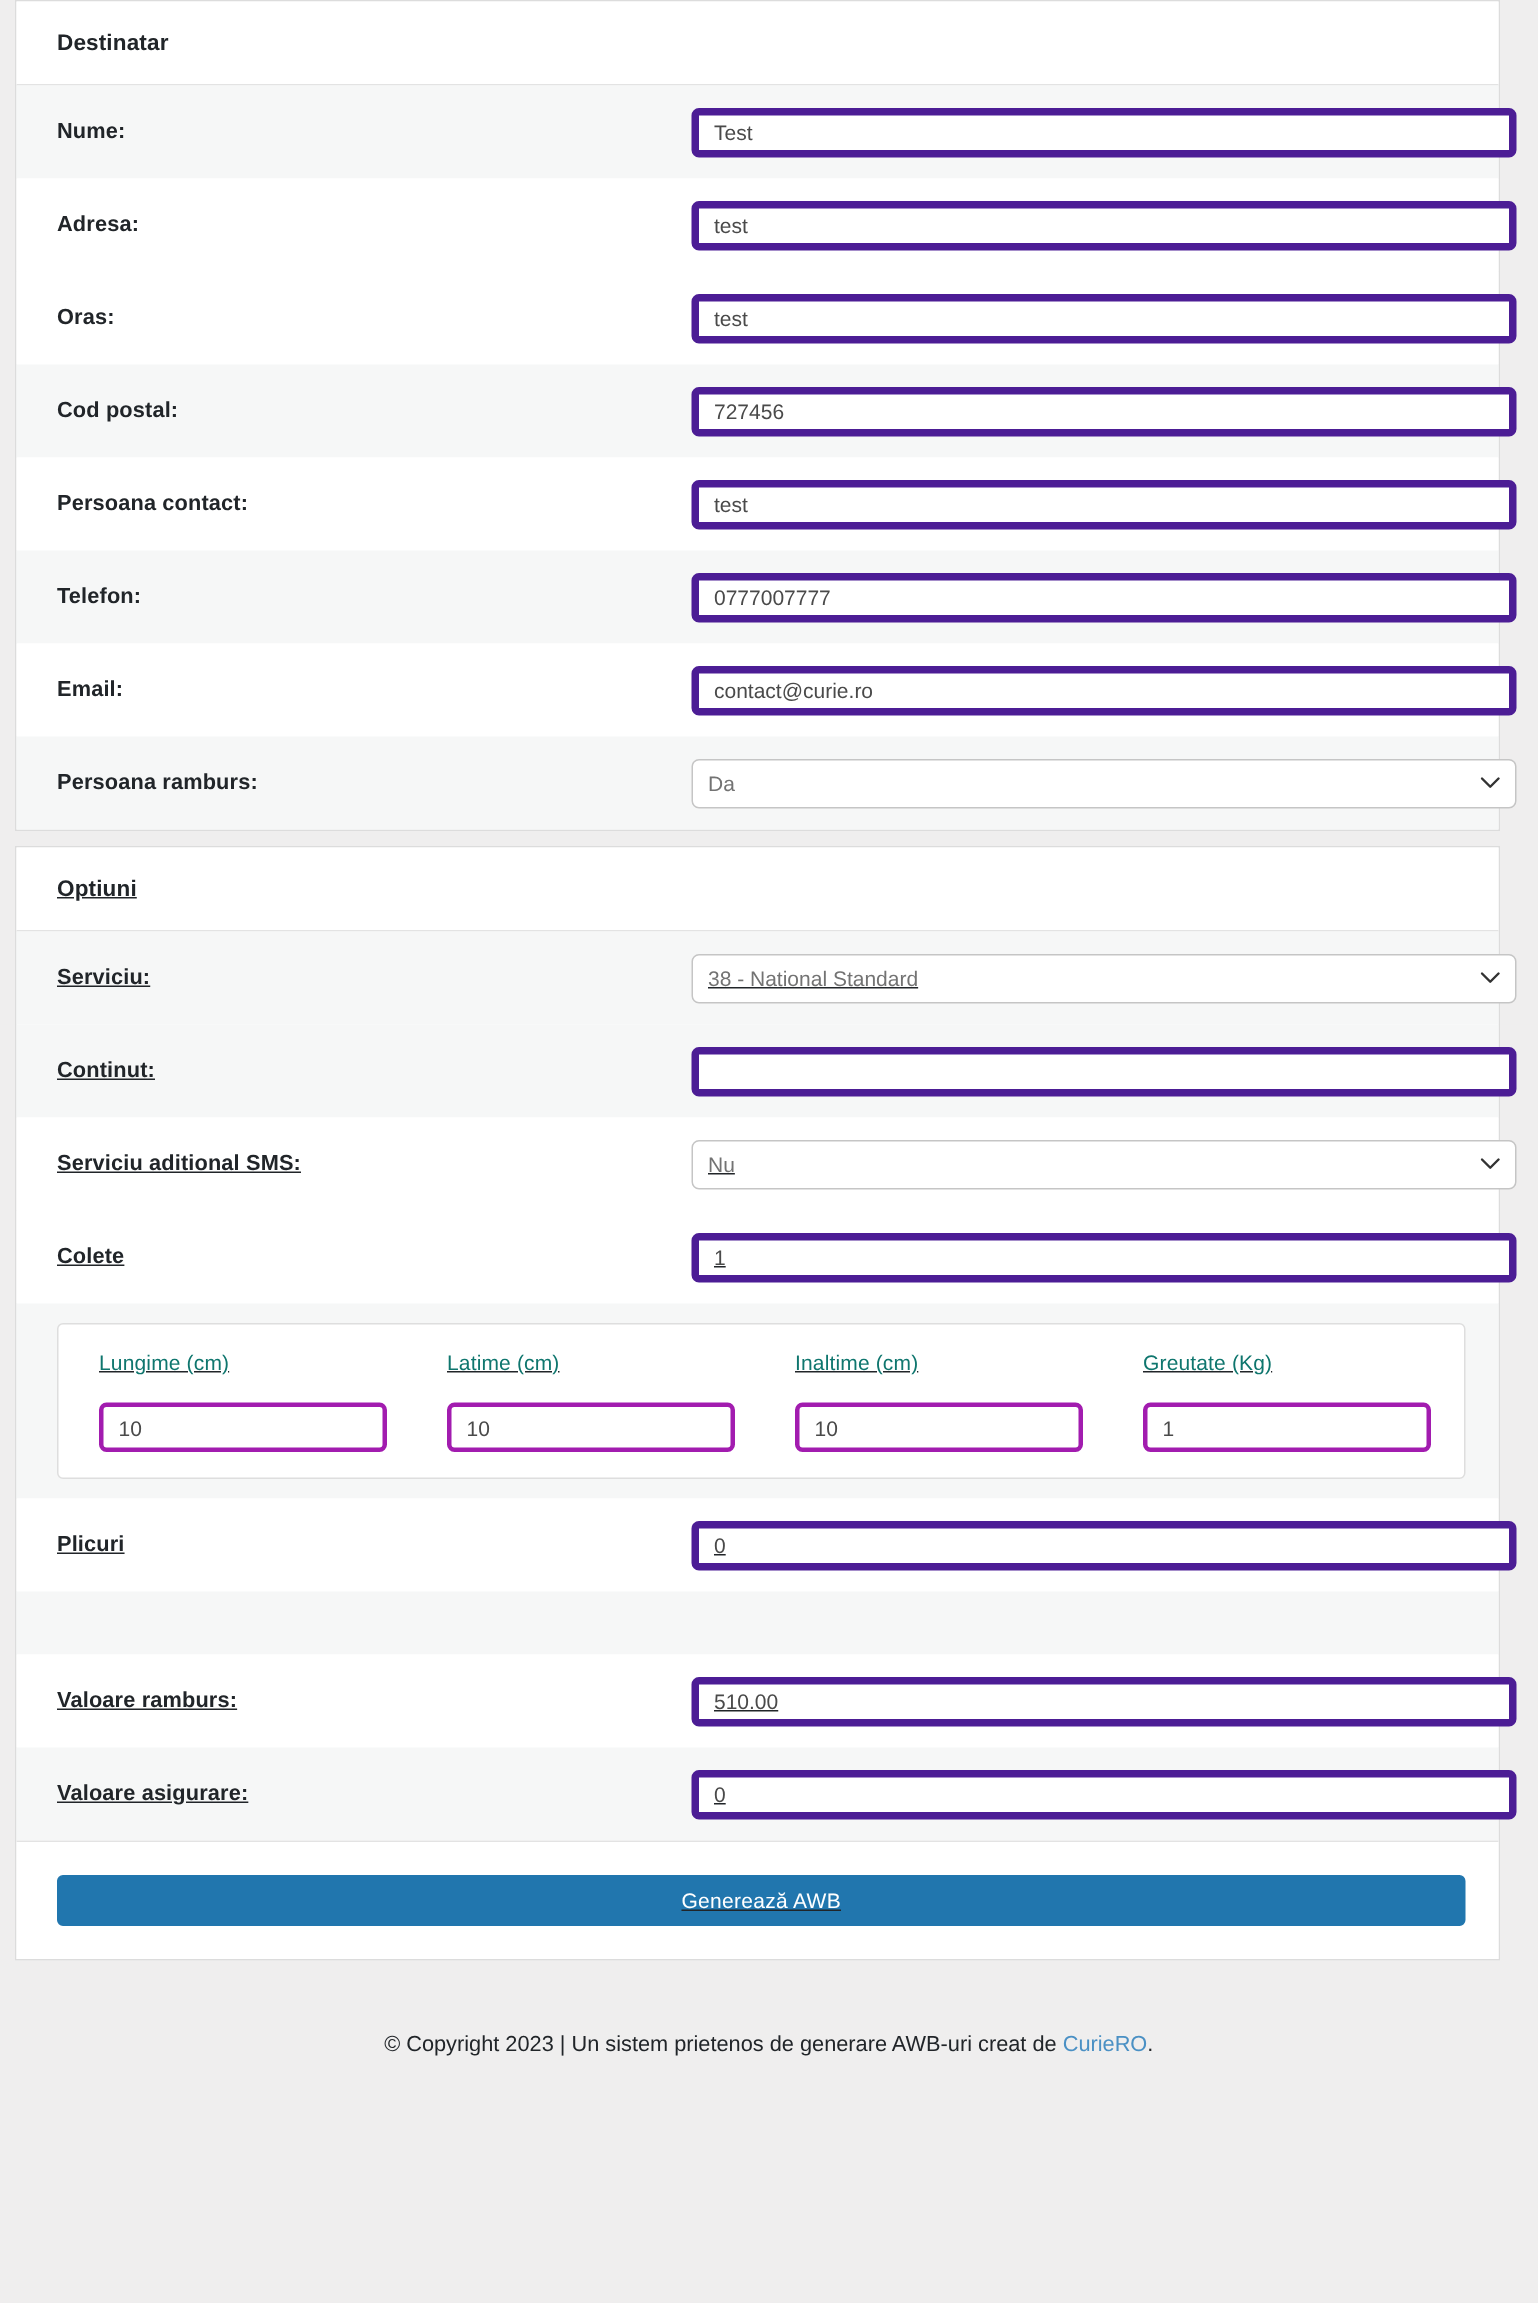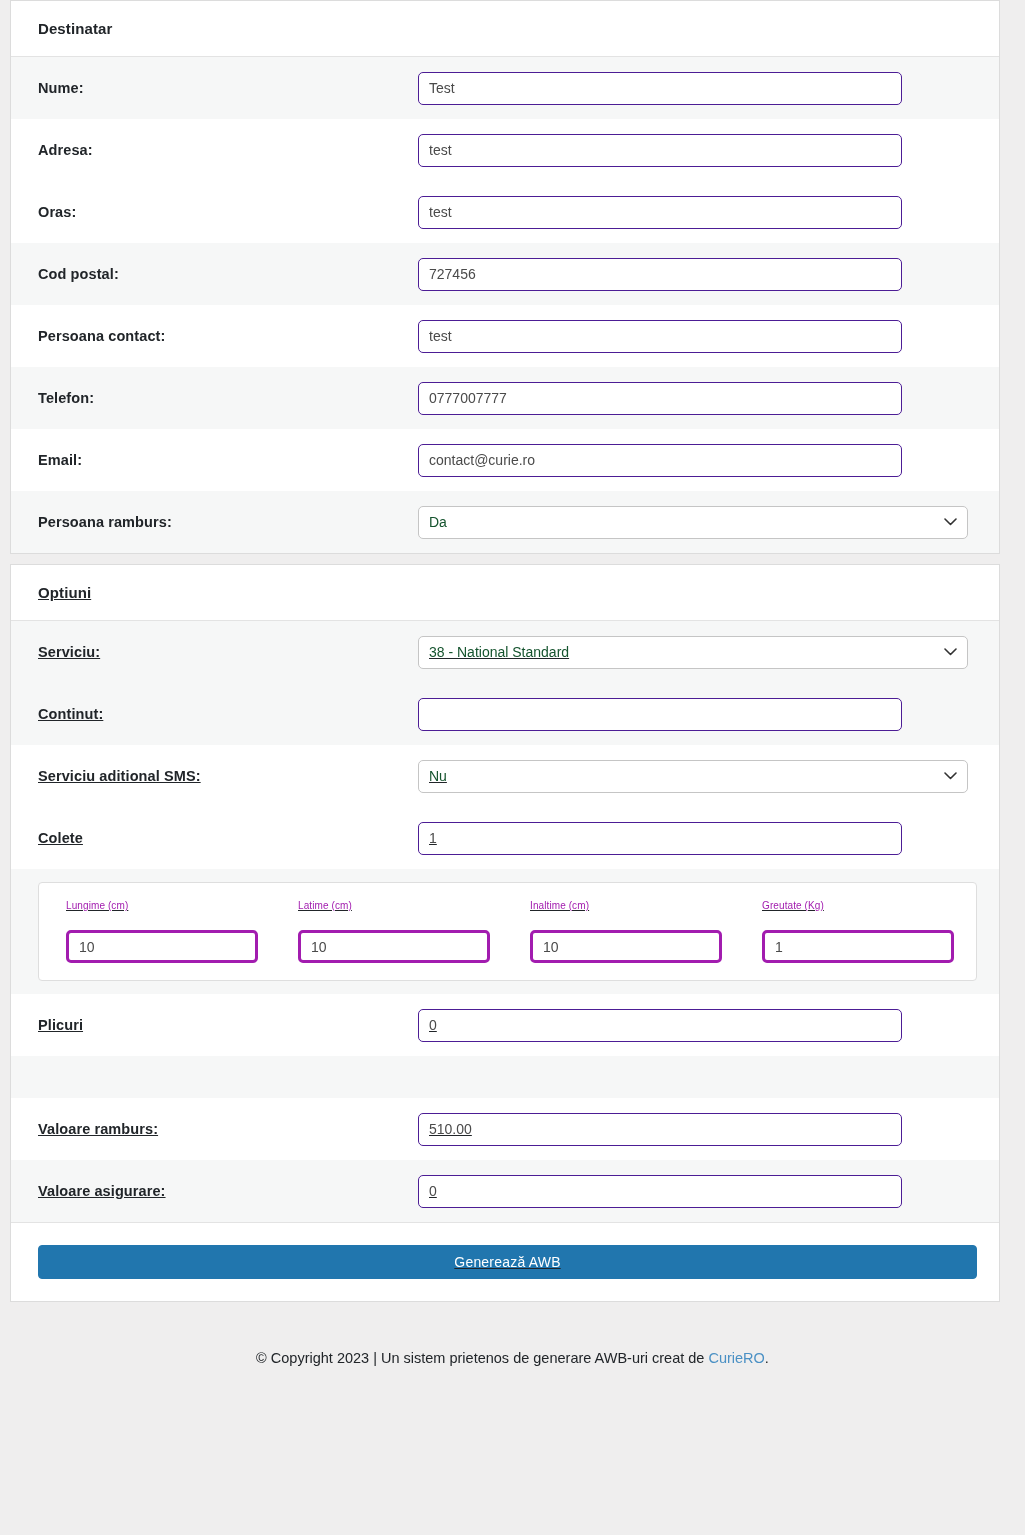--- a/index.html
+++ b/index.html
@@ -43,43 +43,44 @@
     letter-spacing: 0.1px;
   }
 
   .row {
     display: flex;
     align-items: center;
     height: 62px;
     box-sizing: border-box;
     padding: 0 22px 0 27px;
     background: #ffffff;
+    gap: 43px;
   }
   .row.striped { background: #f6f7f7; }
   .row.empty { height: 42px; }
 
   .row-label {
     flex: 0 0 380px;
     font-size: 14.5px;
     font-weight: 600;
     color: #212529;
     letter-spacing: 0.1px;
   }
 
   .row-field {
     flex: 1 1 auto;
     display: flex;
     justify-content: flex-start;
   }
 
   .textbox {
-    width: 484px;
+    width: 550px;
     height: 33px;
     box-sizing: border-box;
-    border: 1px solid #4c1d95;
+    border: 5px solid #4c1d95;
     border-radius: 5px;
     background: #ffffff;
     font-family: "Liberation Sans", sans-serif;
     font-size: 14px;
     color: #4a4a4a;
     padding: 0 10px;
     line-height: 31px;
     outline: none;
   }
   .textbox::placeholder { color: #6c757d; }
@@ -88,21 +89,21 @@
     position: relative;
     width: 550px;
     height: 33px;
     box-sizing: border-box;
     border: 1px solid #c5c5c5;
     border-radius: 5px;
     background: #ffffff;
   }
   .selectbox .sel-value {
     font-size: 14px;
-    color: #14532d;
+    color: #737373;
     line-height: 31px;
     padding-left: 10px;
     white-space: nowrap;
     overflow: hidden;
   }
   .selectbox .chev {
     position: absolute;
     right: 10px;
     top: 0;
     height: 31px;
@@ -122,23 +123,23 @@
     border-radius: 4px;
     padding: 17px 0 17px 0;
     display: flex;
   }
   .dims-col {
     flex: 0 0 232px;
     padding-left: 27px;
     box-sizing: border-box;
   }
   .dims-head {
-    font-size: 10px;
+    font-size: 14px;
     font-weight: 400;
-    color: #a21caf;
+    color: #0f766e;
     margin-bottom: 19px;
     letter-spacing: 0.1px;
   }
   .dims-input {
     width: 192px;
     height: 33px;
     box-sizing: border-box;
     border: 3px solid #a21caf;
     border-radius: 5px;
     background: #ffffff;

